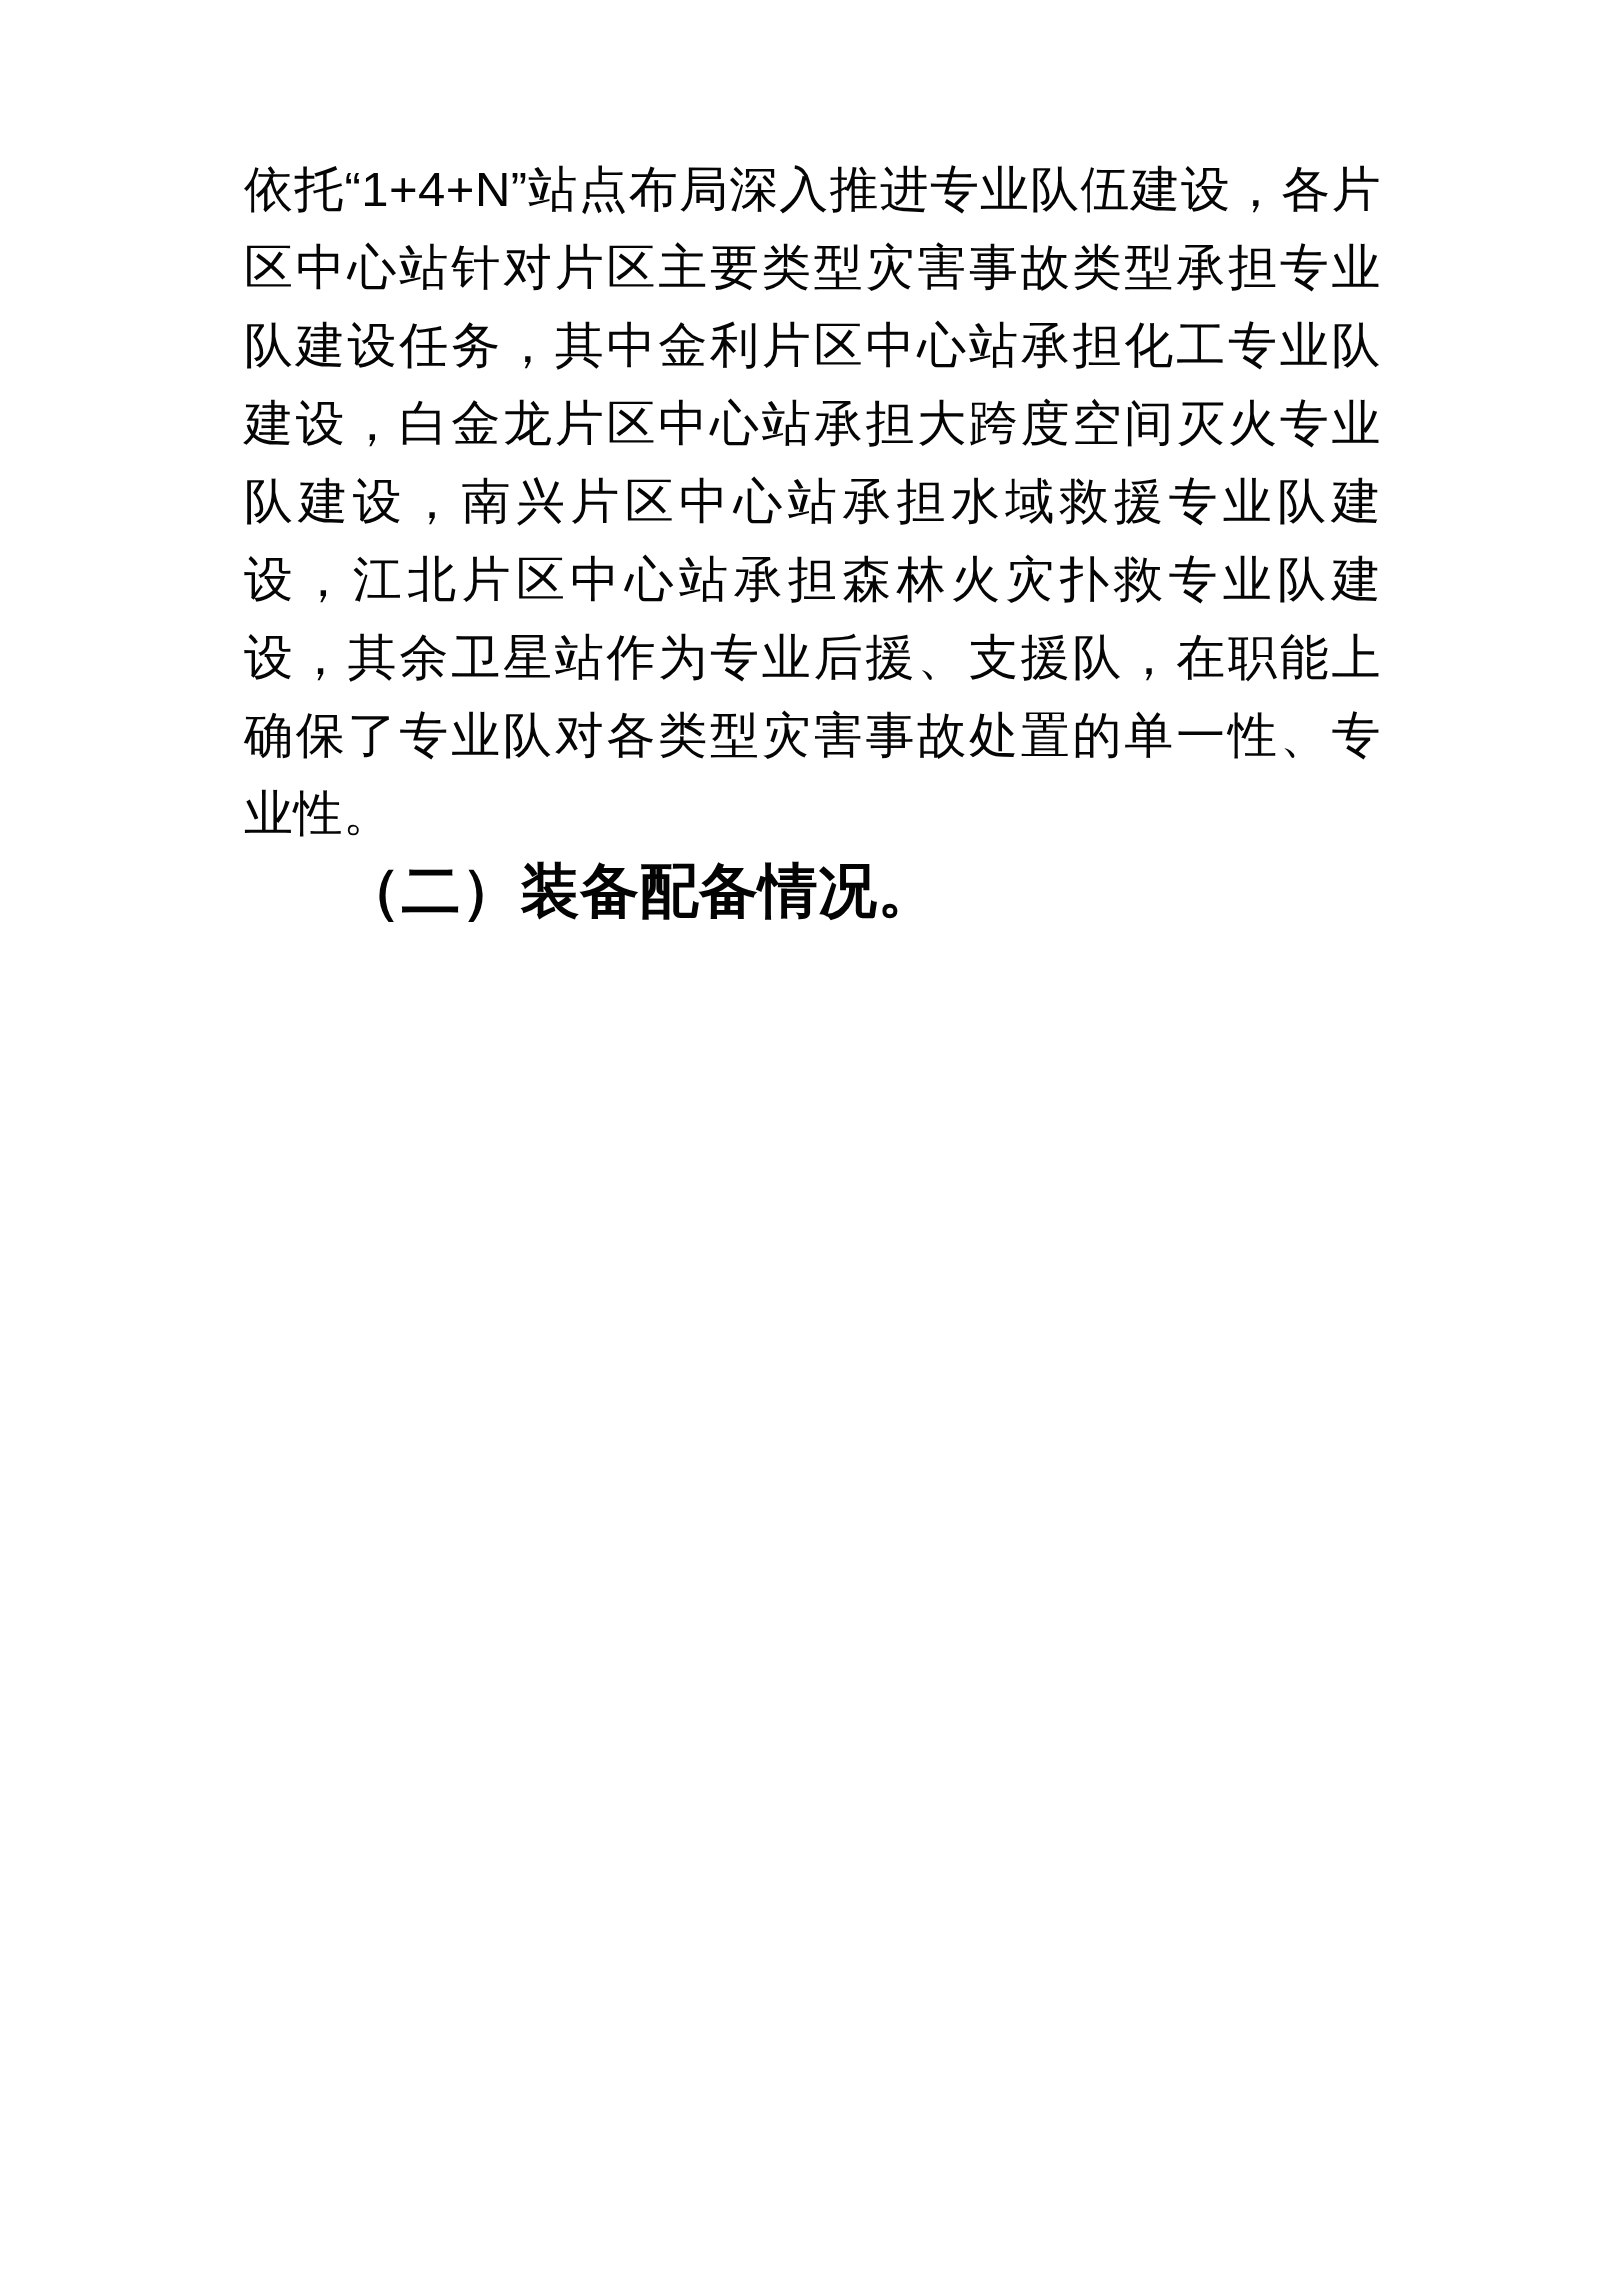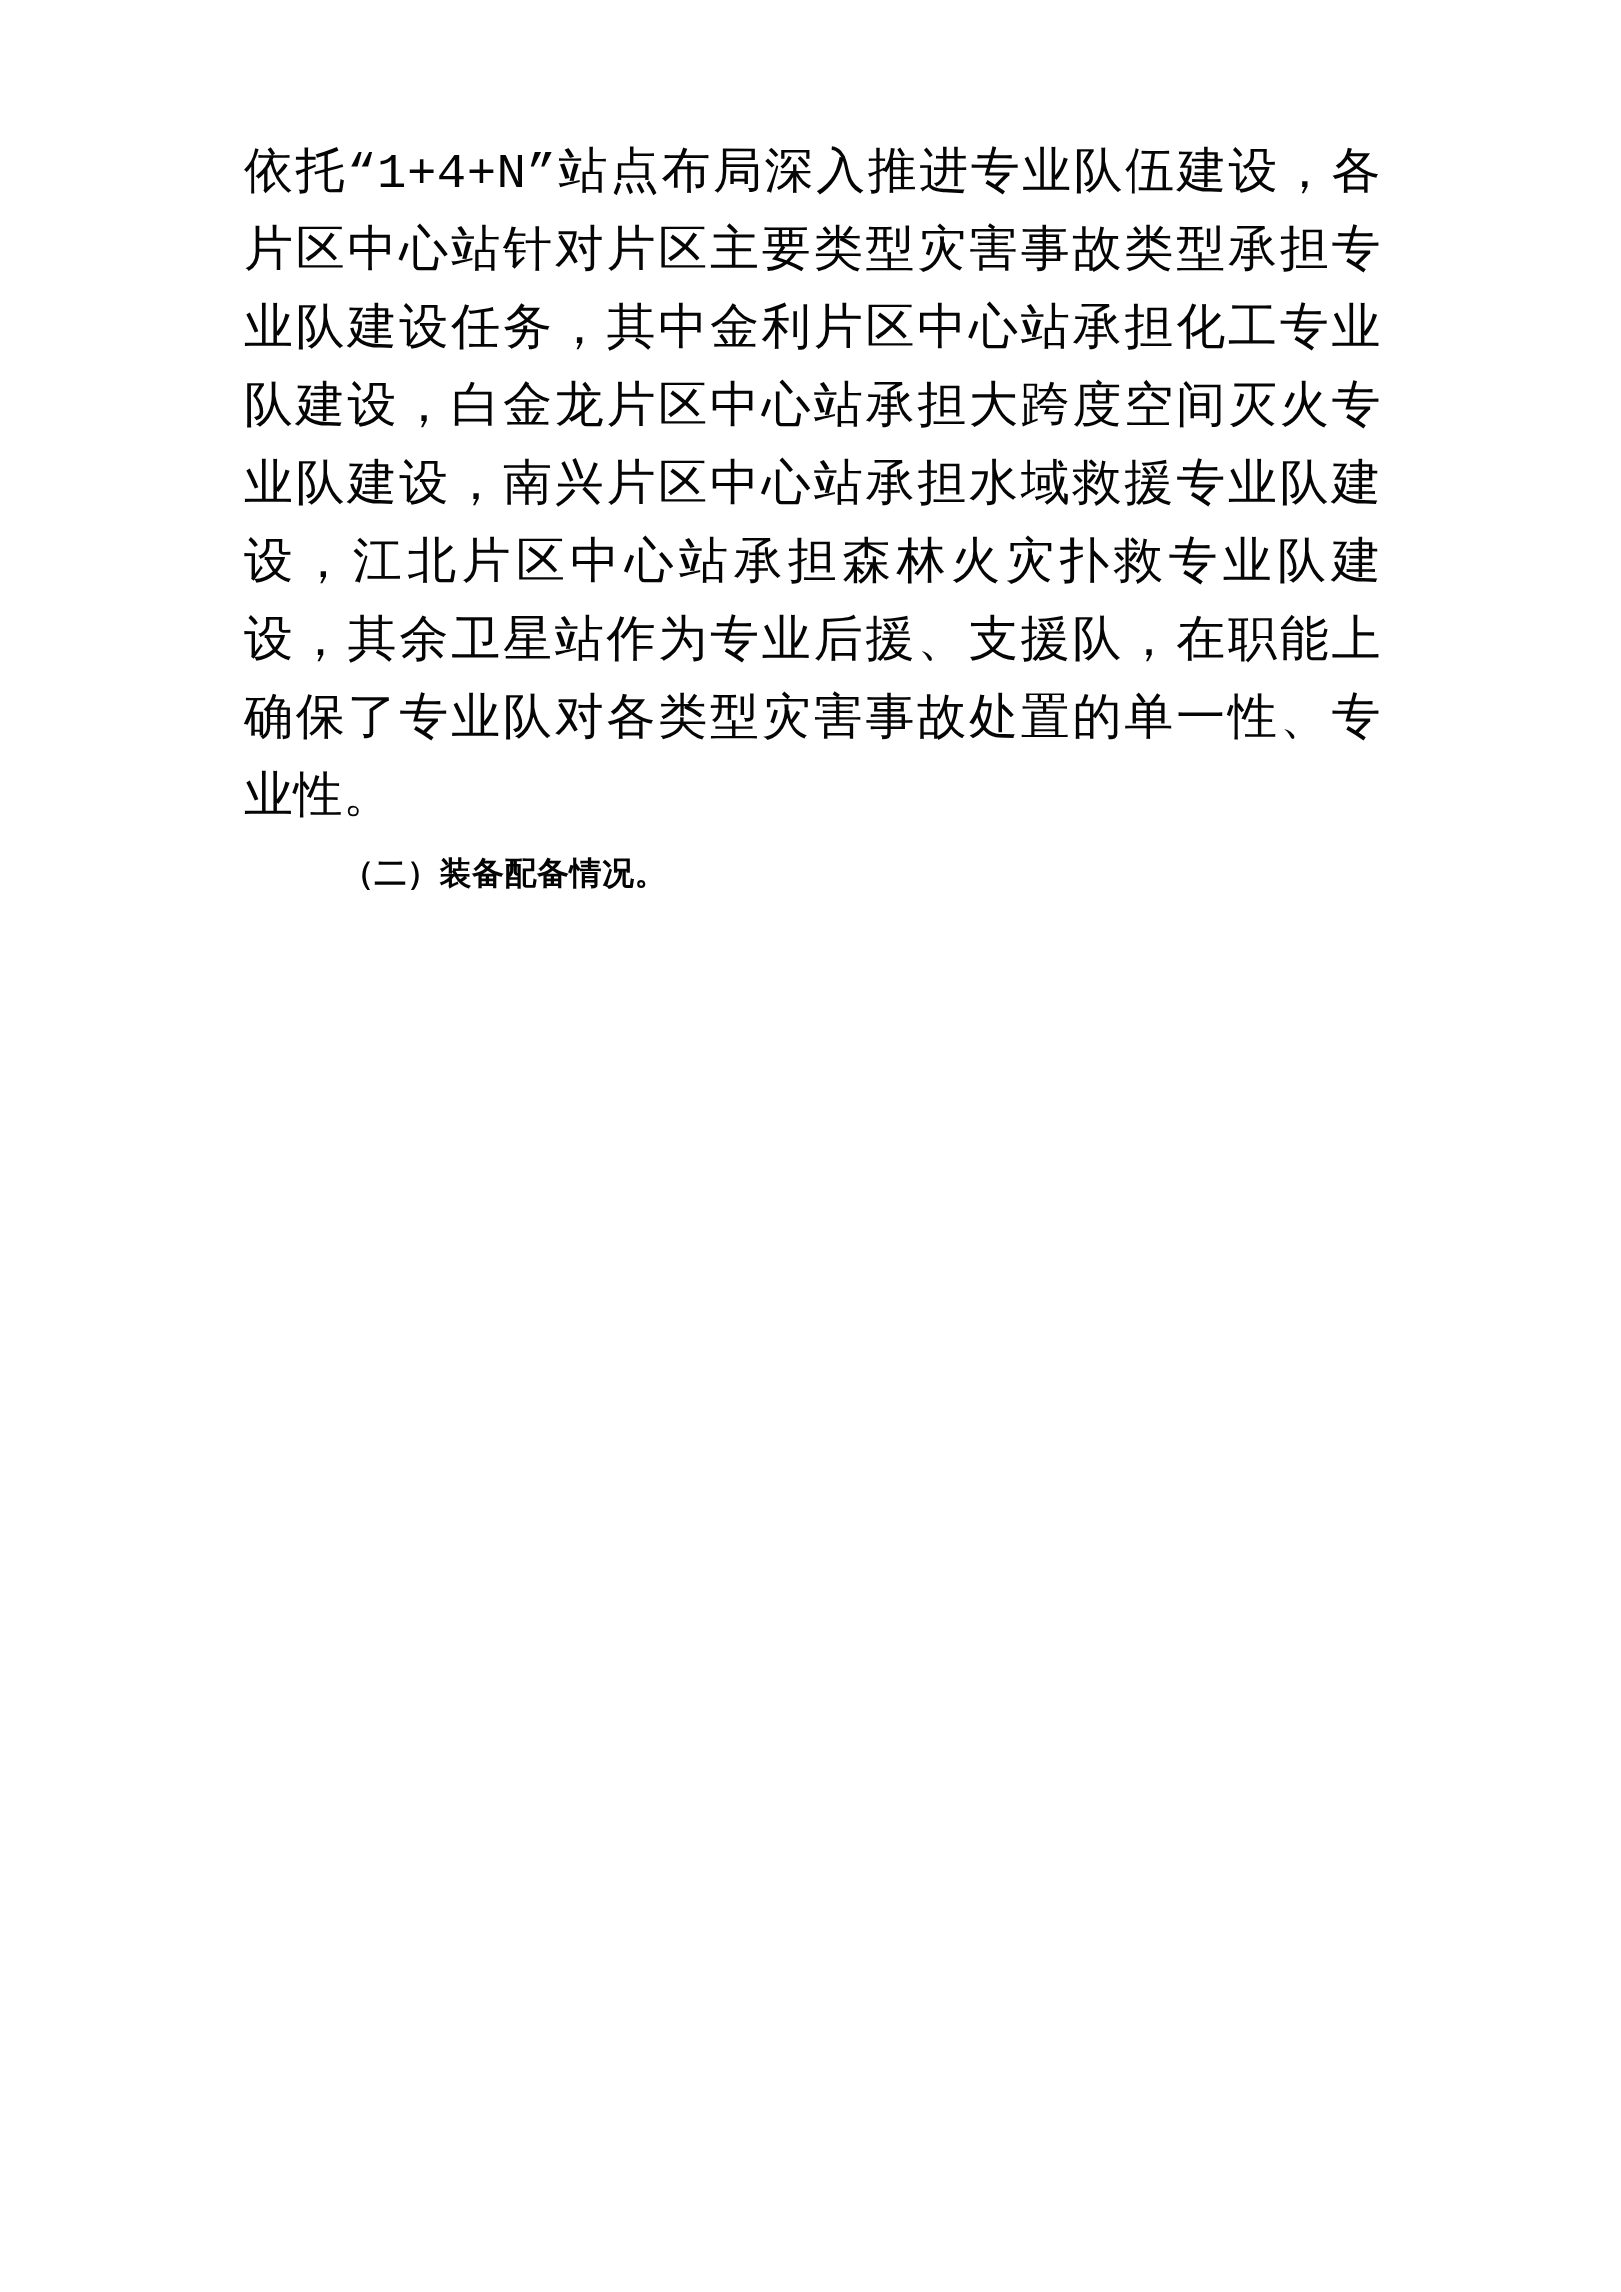--- a/index.html
+++ b/index.html
@@ -17,43 +17,42 @@
   .page {
     position: relative;
     width: 1621px;
     height: 2293px;
     background: #ffffff;
     box-sizing: border-box;
   }
   .content {
     position: absolute;
     left: 244px;
-    top: 135px;
+    top: 150px;
     width: 1137px;
-    font-family: Liberation Mono, monospace;
   }
   p.body-par {
     margin: 0;
     font-size: 49px;
     line-height: 78px;
     letter-spacing: 0.5px;
     text-align: justify;
     text-align-last: left;
     text-justify: inter-character;
     font-weight: 400;
     color: #050505;
     white-space: pre-wrap;
     word-break: break-all;
   }
   p.body-par.indent {
     text-indent: 98px;
   }
   p.heading {
     margin: 0;
-    font-size: 32px;
+    font-size: 59px;
     line-height: 78px;
     font-weight: 700;
     letter-spacing: 0.5px;
     text-indent: 98px;
     color: #030303;
     white-space: pre-wrap;
   }
 </style>
 </head>
 <body>

